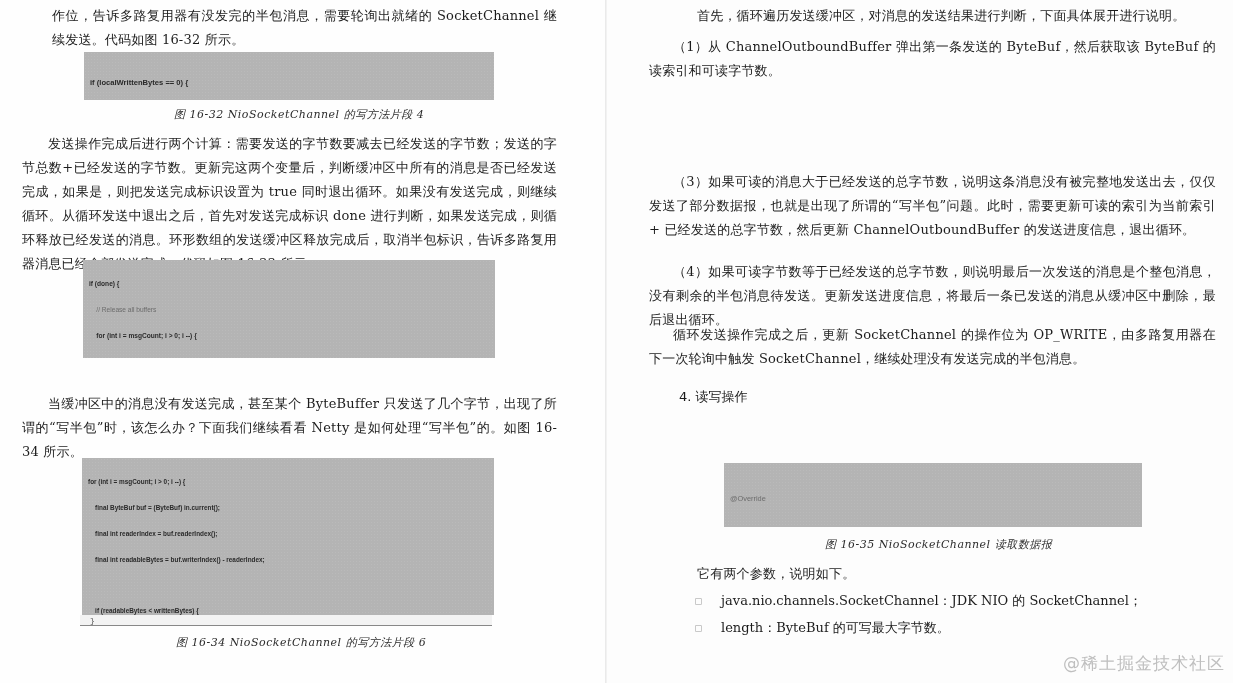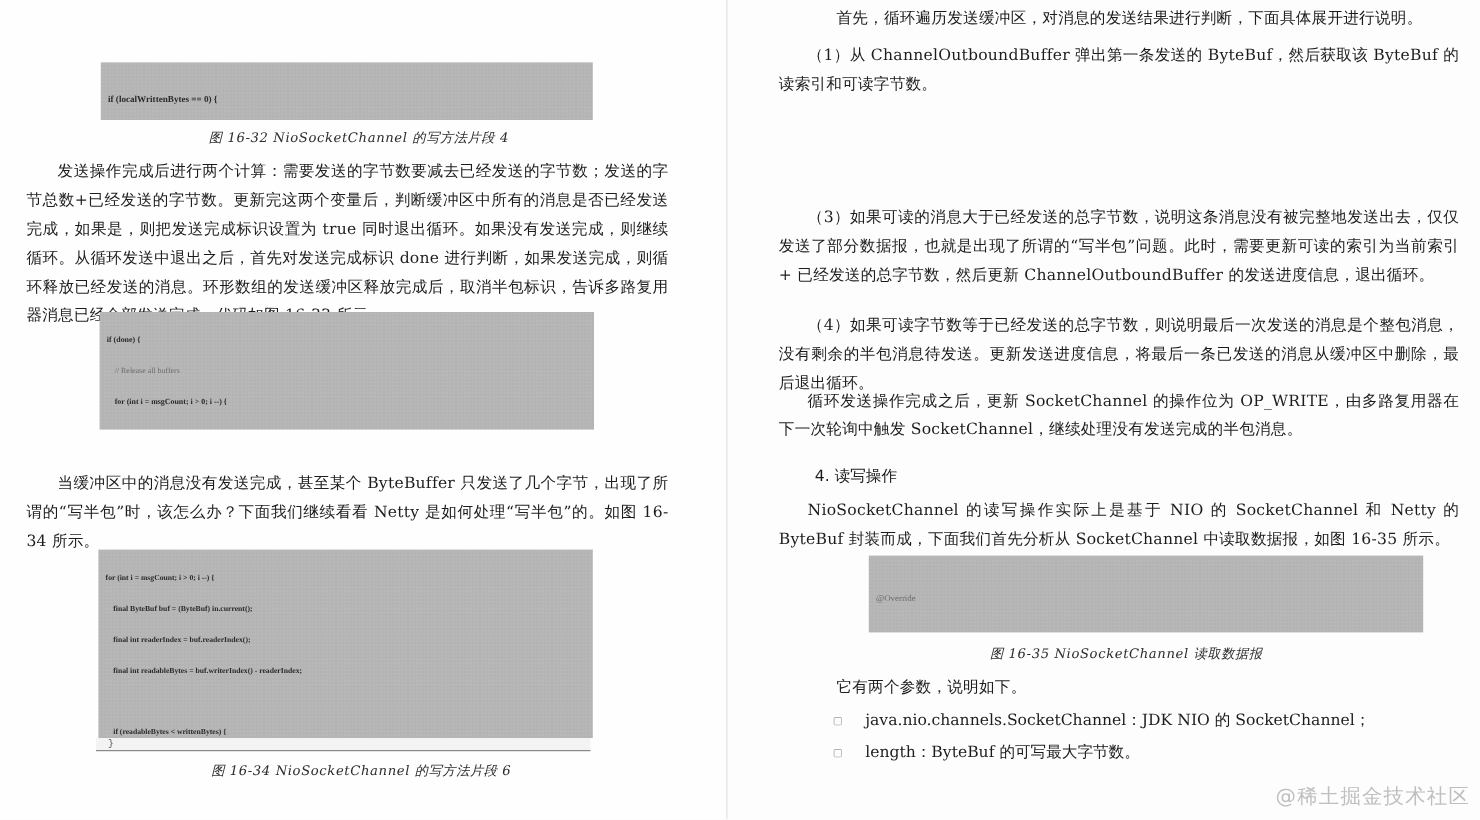--- a/index.html
+++ b/index.html
@@ -5,40 +5,41 @@
     * { box-sizing: border-box; margin: 0; padding: 0; }
     html, body { width: 1233px; height: 683px; overflow: hidden; background: #fdfdfd; }
     body { position: relative; font-family: "DejaVu Serif", "Liberation Serif", serif; color: #1c1c1c; }
     .page { position: absolute; top: 0; height: 683px; }
     .page-left { left: 0; width: 606px; background: #fefefe; }
     .page-right { left: 607px; width: 626px; background: #fdfdfd; }
     .divider { position: absolute; left: 605px; top: 0; width: 2px; height: 683px; background: linear-gradient(to right, #e6e6e6, #f6f6f6); }
     .p { position: absolute; font-size: 13px; line-height: 24px; letter-spacing: 0.2px; text-align: justify; }
     .code {
       position: absolute; background: #b4b4b4;
-      font-family: Liberation Serif, serif;
+      font-family: Liberation Sans, sans-serif;
       font-size: 7.6px; line-height: 11px; color: #2a2a2a; padding: 3px 6px;
       white-space: pre; overflow: hidden;
       background-image: radial-gradient(rgba(255,255,255,0.08) 1px, transparent 1px);
       background-size: 3px 3px;
     }
     .code .line { display: block; }
     .code .comment { color: #6c6c6c; }
     .code.bold { font-weight: bold; }
     .caption { position: absolute; font-size: 11px; line-height: 16px; color: #2c2c2c; letter-spacing: 0.5px; font-style: italic; }
     .heading { position: absolute; font-family: "DejaVu Sans", "Liberation Sans", sans-serif; font-size: 13px; font-weight: normal; color: #1a1a1a; }
     .bullet { position: absolute; font-size: 13px; line-height: 22px; }
     .bullet .mark { position: absolute; left: -27px; top: 0; color: #9a9a9a; font-size: 9px; }
     .watermark { position: absolute; right: 8px; bottom: 8px; font-family: "DejaVu Sans", "Liberation Sans", sans-serif; font-size: 17px; color: rgba(170,170,170,0.75); letter-spacing: 1px; }
     .code-tail { position: absolute; height: 11px; background: #f3f3f3; border-bottom: 1.5px solid #888; font-family: "Liberation Mono", monospace; font-size: 8px; color: #555; padding-left: 10px; line-height: 11px; }
   </style>
 </head>
 <body>
 
 <div class="page page-left">
+  <div class="p" style="left:52px; top:4px; width:505px;">作位，告诉多路复用器有没发完的半包消息，需要轮询出就绪的 SocketChannel 继续发送。代码如图 16-32 所示。</div>
 
   <div class="code bold" style="left:84px; top:52px; width:410px; height:48px;">
     <span class="line">if (localWrittenBytes == 0) {</span>
     
     
     
   </div>
   <div class="caption" style="left:174px; top:107px;">图 16-32    NioSocketChannel 的写方法片段 4</div>
 
   <div class="p" style="left:22px; top:132px; width:535px; text-indent:26px;">发送操作完成后进行两个计算：需要发送的字节数要减去已经发送的字节数；发送的字节总数+已经发送的字节数。更新完这两个变量后，判断缓冲区中所有的消息是否已经发送完成，如果是，则把发送完成标识设置为 true 同时退出循环。如果没有发送完成，则继续循环。从循环发送中退出之后，首先对发送完成标识 done 进行判断，如果发送完成，则循环释放已经发送的消息。环形数组的发送缓冲区释放完成后，取消半包标识，告诉多路复用器消息已经全部发送完成。代码如图 16-33 所示。</div>
@@ -87,23 +88,22 @@
 
 <div class="page page-right">
   <div class="p" style="left:90px; top:4px; width:520px;">首先，循环遍历发送缓冲区，对消息的发送结果进行判断，下面具体展开进行说明。</div>
   <div class="p" style="left:42px; top:35px; width:567px; text-indent:24px;">（1）从 ChannelOutboundBuffer 弹出第一条发送的 ByteBuf，然后获取该 ByteBuf 的读索引和可读字节数。</div>
   <div class="p" style="left:42px; top:170px; width:567px; text-indent:24px;">（3）如果可读的消息大于已经发送的总字节数，说明这条消息没有被完整地发送出去，仅仅发送了部分数据报，也就是出现了所谓的“写半包”问题。此时，需要更新可读的索引为当前索引 + 已经发送的总字节数，然后更新 ChannelOutboundBuffer 的发送进度信息，退出循环。</div>
   <div class="p" style="left:42px; top:260px; width:567px; text-indent:24px;">（4）如果可读字节数等于已经发送的总字节数，则说明最后一次发送的消息是个整包消息，没有剩余的半包消息待发送。更新发送进度信息，将最后一条已发送的消息从缓冲区中删除，最后退出循环。</div>
   <div class="p" style="left:42px; top:323px; width:567px; text-indent:24px;">循环发送操作完成之后，更新 SocketChannel 的操作位为 OP_WRITE，由多路复用器在下一次轮询中触发 SocketChannel，继续处理没有发送完成的半包消息。</div>
 
   <div class="heading" style="left:72px; top:388px;">4.  读写操作</div>
 
-  <div class="p" style="left:42px; top:414px; width:567px; text-indent:24px;">NioSocketChannel 的读写操作实际上是基于 NIO 的 SocketChannel 和 Netty 的 ByteBuf 封装而成，下面我们首先分析从 SocketChannel 中读取数据报，如图 16-35 所示。</div>
 
-  <div class="code bold" style="left:117px; top:463px; width:462px; height:64px; font-size:7.4px; line-height:12px; padding-top:6px;">
+  <div class="code bold" style="left:117px; top:463px; width:418px; height:64px; font-size:7.4px; line-height:12px; padding-top:6px;">
     <span class="line comment" style="font-weight:normal;">@Override</span>
     
     
     
   </div>
   <div class="caption" style="left:218px; top:537px;">图 16-35    NioSocketChannel 读取数据报</div>
 
   <div class="p" style="left:90px; top:562px; width:500px;">它有两个参数，说明如下。</div>
 
   <div class="bullet" style="left:114px; top:590px;">

